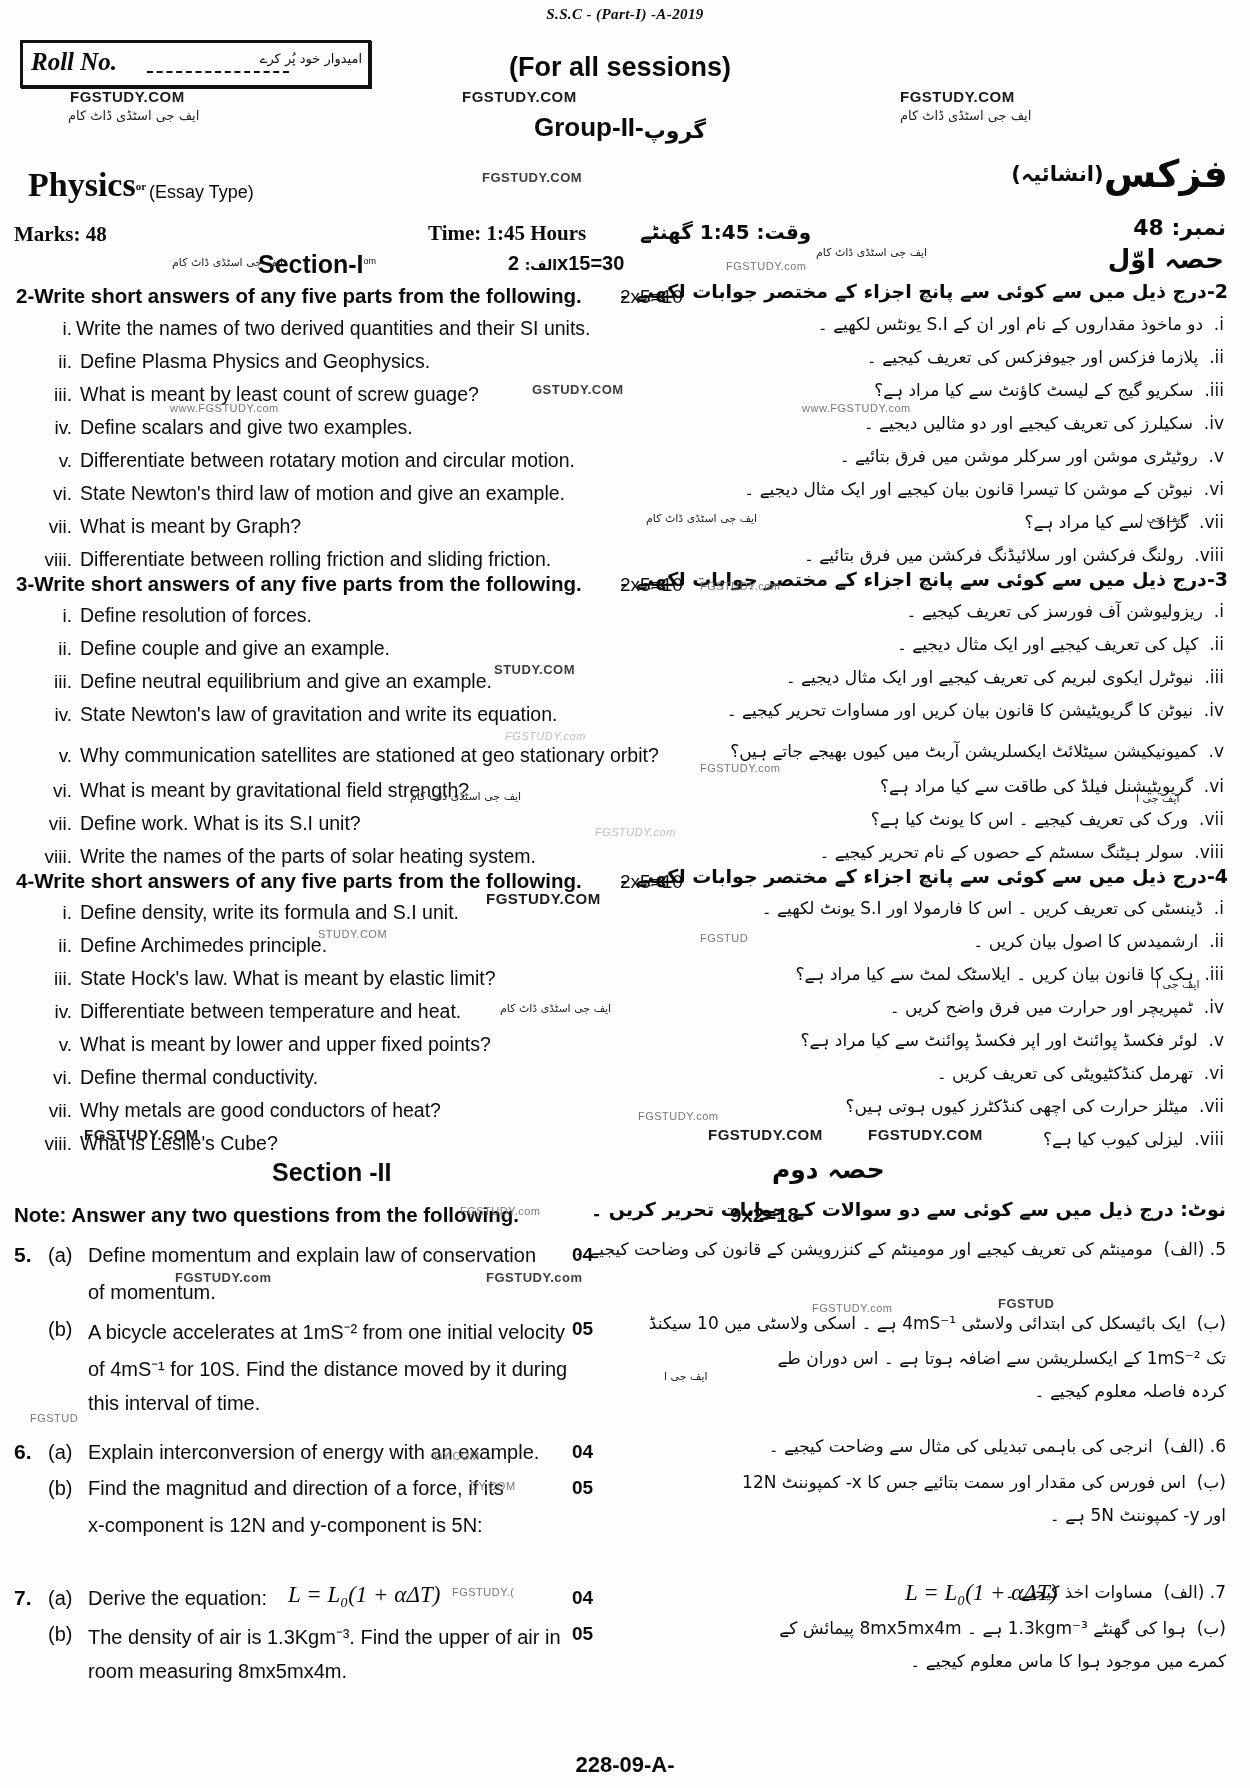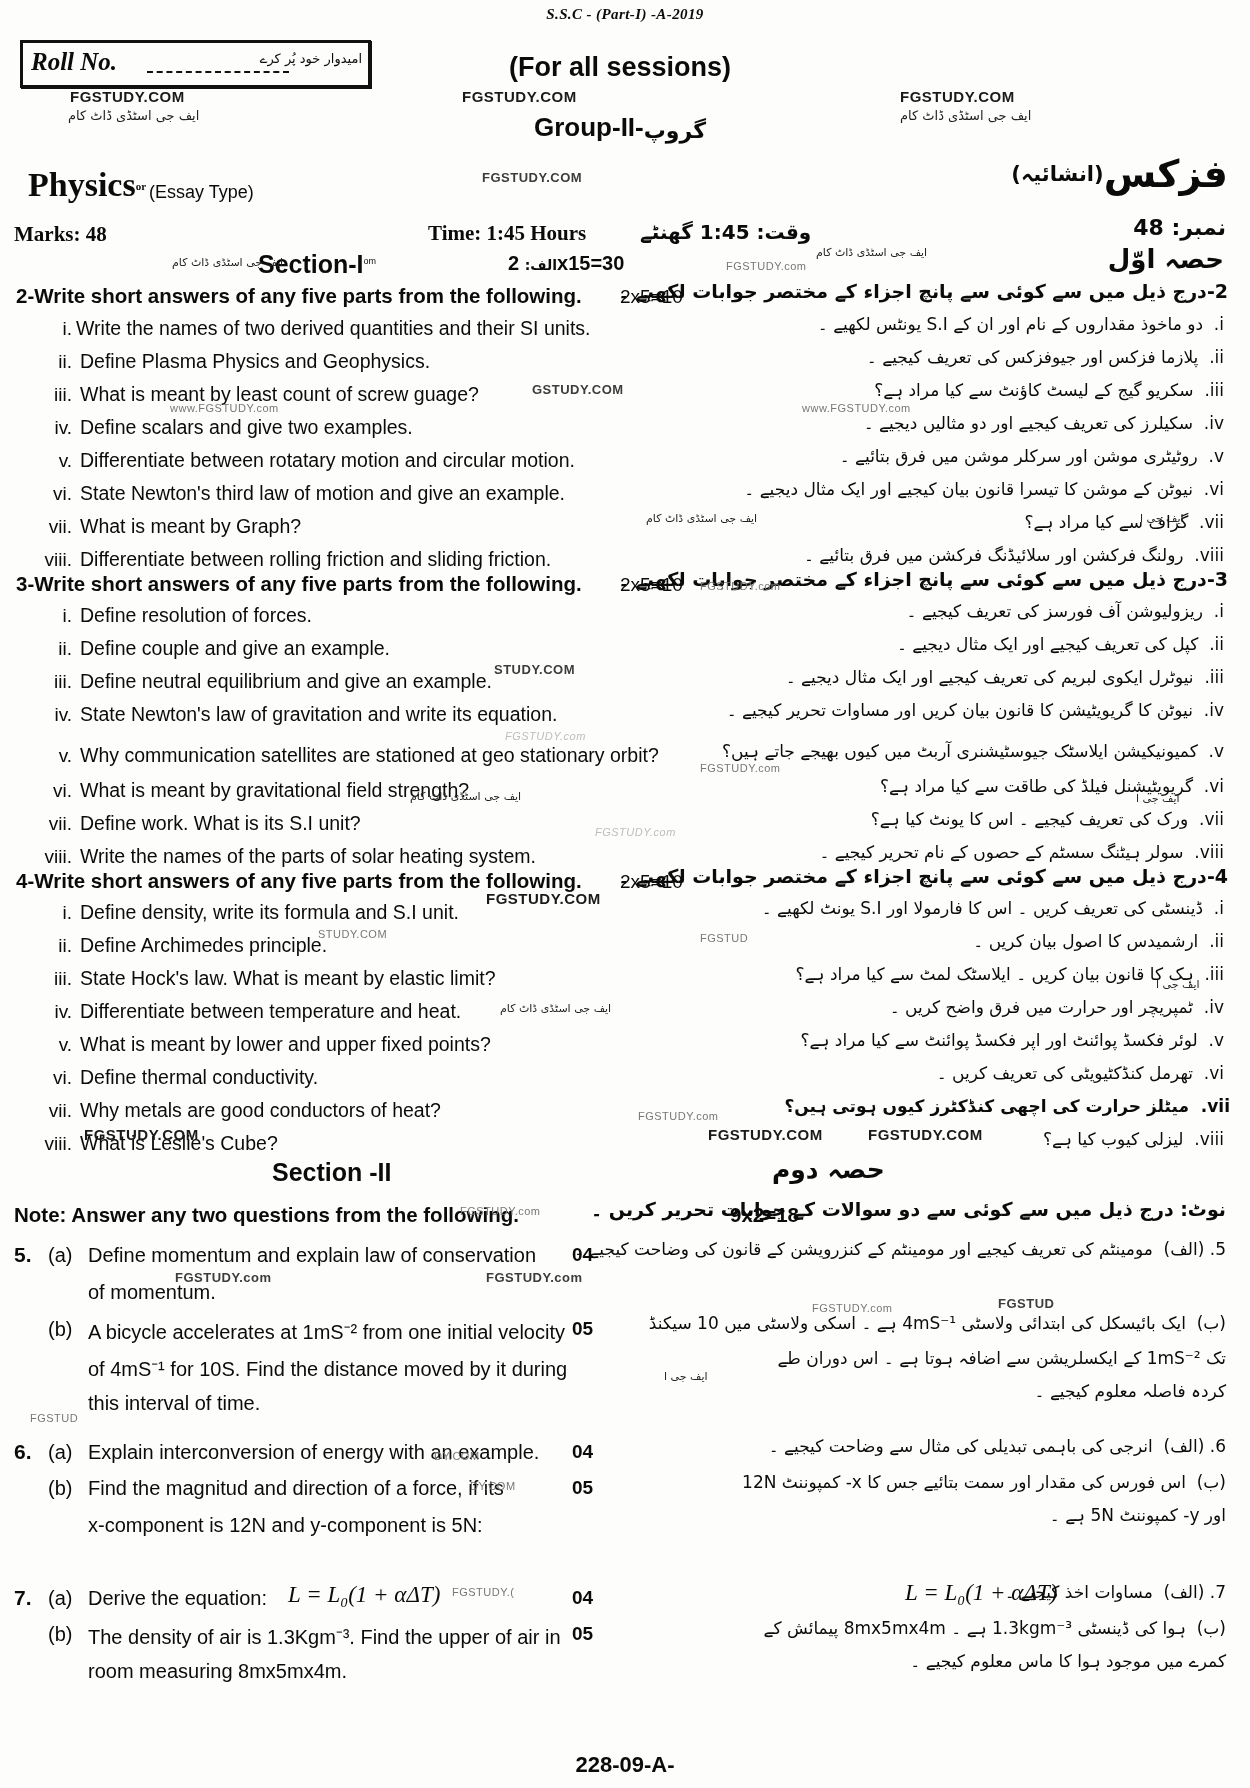--- a/index.html
+++ b/index.html
@@ -270,21 +270,21 @@
 
   <div class="rom" style="top:704px;left:28px;width:44px;">iv.</div>
   <div class="abs part-en" style="top:703px;left:80px;">State Newton's law of gravitation and write its equation.</div>
   <div class="abs urdu" style="top:701px;right:26px;width:520px;">
     <span>iv.</span>&nbsp;&nbsp;<span>نیوٹن کا گریویٹیشن کا قانون بیان کریں اور مساوات تحریر کیجیے ۔</span>
   </div>
 
   <div class="rom" style="top:745px;left:34px;width:38px;">v.</div>
   <div class="abs part-en" style="top:744px;left:80px;">Why communication satellites are stationed at geo stationary orbit?</div>
   <div class="abs urdu" style="top:742px;right:26px;width:540px;">
-    <span>v.</span>&nbsp;&nbsp;<span>کمیونیکیشن ایلاسٹک جیوسٹیشنری آربٹ میں کیوں بھیجے جاتے ہیں؟</span>
+    <span>v.</span>&nbsp;&nbsp;<span>کمیونیکیشن سیٹلائٹ ایکسلریشن آربٹ میں کیوں بھیجے جاتے ہیں؟</span>
   </div>
 
   <div class="rom" style="top:780px;left:34px;width:38px;">vi.</div>
   <div class="abs part-en" style="top:779px;left:80px;">What is meant by gravitational field strength?</div>
   <div class="abs urdu" style="top:777px;right:26px;width:520px;">
     <span>vi.</span>&nbsp;&nbsp;<span>گریویٹیشنل فیلڈ کی طاقت سے کیا مراد ہے؟</span>
   </div>
 
   <div class="rom" style="top:813px;left:28px;width:44px;">vii.</div>
   <div class="abs part-en" style="top:812px;left:80px;">Define work. What is its S.I unit?</div>
@@ -337,21 +337,21 @@
   </div>
 
   <div class="rom" style="top:1067px;left:34px;width:38px;">vi.</div>
   <div class="abs part-en" style="top:1066px;left:80px;">Define thermal conductivity.</div>
   <div class="abs urdu" style="top:1064px;right:26px;width:520px;">
     <span>vi.</span>&nbsp;&nbsp;<span>تھرمل کنڈکٹیویٹی کی تعریف کریں ۔</span>
   </div>
 
   <div class="rom" style="top:1100px;left:28px;width:44px;">vii.</div>
   <div class="abs part-en" style="top:1099px;left:80px;">Why metals are good conductors of heat?</div>
-  <div class="abs urdu" style="top:1097px;right:20px;width:520px;font-weight:bold;">
+  <div class="abs urdu" style="top:1097px;right:26px;width:520px;">
     <span>vii.</span>&nbsp;&nbsp;<span>میٹلز حرارت کی اچھی کنڈکٹرز کیوں ہوتی ہیں؟</span>
   </div>
 
   <div class="rom" style="top:1133px;left:22px;width:50px;">viii.</div>
   <div class="abs part-en" style="top:1132px;left:80px;">What is Leslie's Cube?</div>
   <div class="abs urdu" style="top:1130px;right:26px;width:520px;">
     <span>viii.</span>&nbsp;&nbsp;<span>لیزلی کیوب کیا ہے؟</span>
   </div>
 
   <div class="abs sec2-en" style="top:1158px;left:272px;">
@@ -415,21 +415,21 @@
   </div>
   <div class="abs eqn" style="top:1580px;left:905px;">
     <span>L = L₀(1 + αΔT)</span>
   </div>
 
   <div class="abs lq-en" style="top:1623px;left:48px;">(b)</div>
   <div class="abs lq-en" style="top:1623px;left:88px;">The density of air is 1.3Kgm⁻³. Find the upper of air in</div>
   <div class="abs lq-en" style="top:1660px;left:88px;">room measuring 8mx5mx4m.</div>
   <div class="abs lq-mk" style="top:1623px;left:572px;">05</div>
   <div class="abs urdu" style="top:1619px;right:24px;width:600px;">
-    <span>(ب)</span>&nbsp;&nbsp;<span>ہوا کی ڈینسٹی 1.3kgm⁻³ ہے ۔ 8mx5mx4m پیمائش کے</span>
+    <span>(ب)</span>&nbsp;&nbsp;<span>ہوا کی گھنٹے 1.3kgm⁻³ ہے ۔ 8mx5mx4m پیمائش کے</span>
   </div>
   <div class="abs urdu" style="top:1652px;right:24px;width:570px;">کمرے میں موجود ہوا کا ماس معلوم کیجیے ۔</div>
 
   <div class="abs pagecode">228-09-A-</div>
 
   <div class="wm wm-lg" style="top:88px;left:70px;">FGSTUDY.COM</div>
   <div class="wm-ur" style="top:108px;left:68px;">ایف جی اسٹڈی ڈاٹ کام</div>
   <div class="wm wm-lg" style="top:88px;left:462px;">FGSTUDY.COM</div>
   <div class="wm wm-lg" style="top:88px;left:900px;">FGSTUDY.COM</div>
   <div class="wm-ur" style="top:108px;left:900px;">ایف جی اسٹڈی ڈاٹ کام</div>

